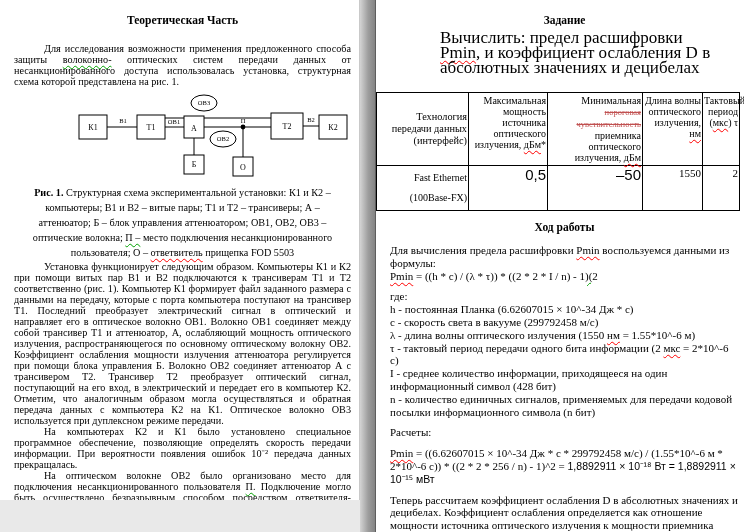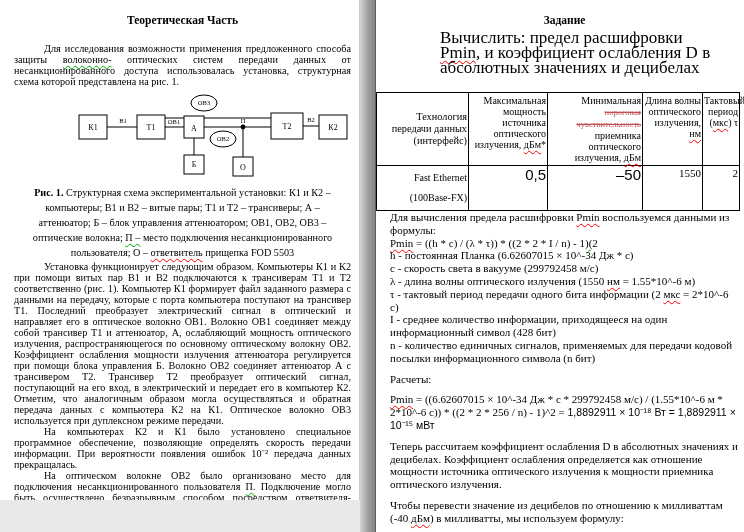--- a/index.html
+++ b/index.html
@@ -121,24 +121,26 @@
         <tr>
           <td class="c1">Fast Ethernet (100Base-FX)</td>
           <td class="sansv">0,5</td>
           <td class="sansv">–50</td>
           <td class="serv">1550</td>
           <td class="serv">2</td>
         </tr>
       </tbody>
     </table>
 
+    <div class="h-c hod">Ход работы</div>
 
     <div class="rp">Для вычисления предела расшифровки <span class="sp-r">Pmin</span> воспользуемся данными из формулы:</div>
     <div class="rp"><span class="sp-r">Pmin</span> = ((h * c) / (λ * τ)) * ((2 * 2 * I / n) - 1<span class="sp-g">)(</span>2</div>
 
+    <div class="rp gap">где:</div>
     <div class="rp">h - постоянная Планка (6.62607015 × 10^-34 Дж * с)</div>
     <div class="rp">c - скорость света  в вакууме (299792458 м/с)</div>
     <div class="rp">λ - длина волны оптического излучения (1550 <span class="sp-r">нм</span> = 1.55*10^-6 м)</div>
     <div class="rp">τ - тактовый период передачи одного бита информации (2 <span class="sp-r">мкс</span> = 2*10^-6 с)</div>
     <div class="rp">I - среднее количество информации, приходящееся на один информационный символ (428 бит)</div>
     <div class="rp">n - количество  единичных  сигналов, применяемых  для передачи кодовой посылки информационного символа (n бит)</div>
 
     <div class="rp gap">Расчеты:</div>
 
     <div class="rp gap"><span><span class="sp-r">Pmin</span> = ((6.62607015 × 10^-34 Дж * с * 299792458 м/с) / (1.55*10^-6 м * 2*10^-6 с)) * ((2 * 2 * 256 / n) - 1)^2 =</span> <span class="sans">1,8892911 × 10⁻¹⁸ Вт = 1,8892911 × 10⁻¹⁵ мВт</span></div>

